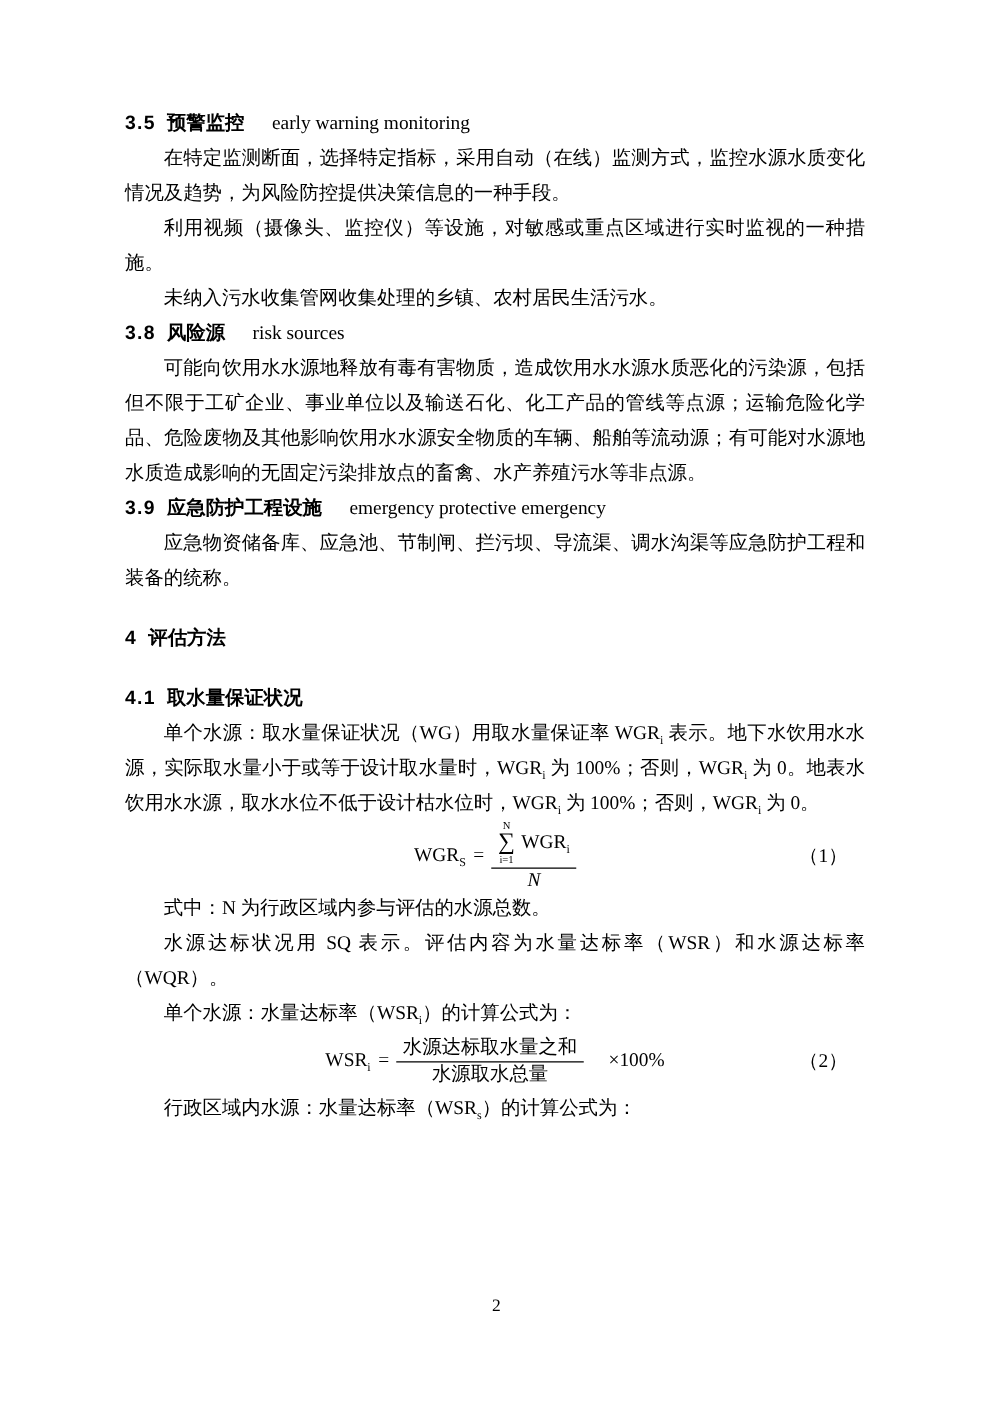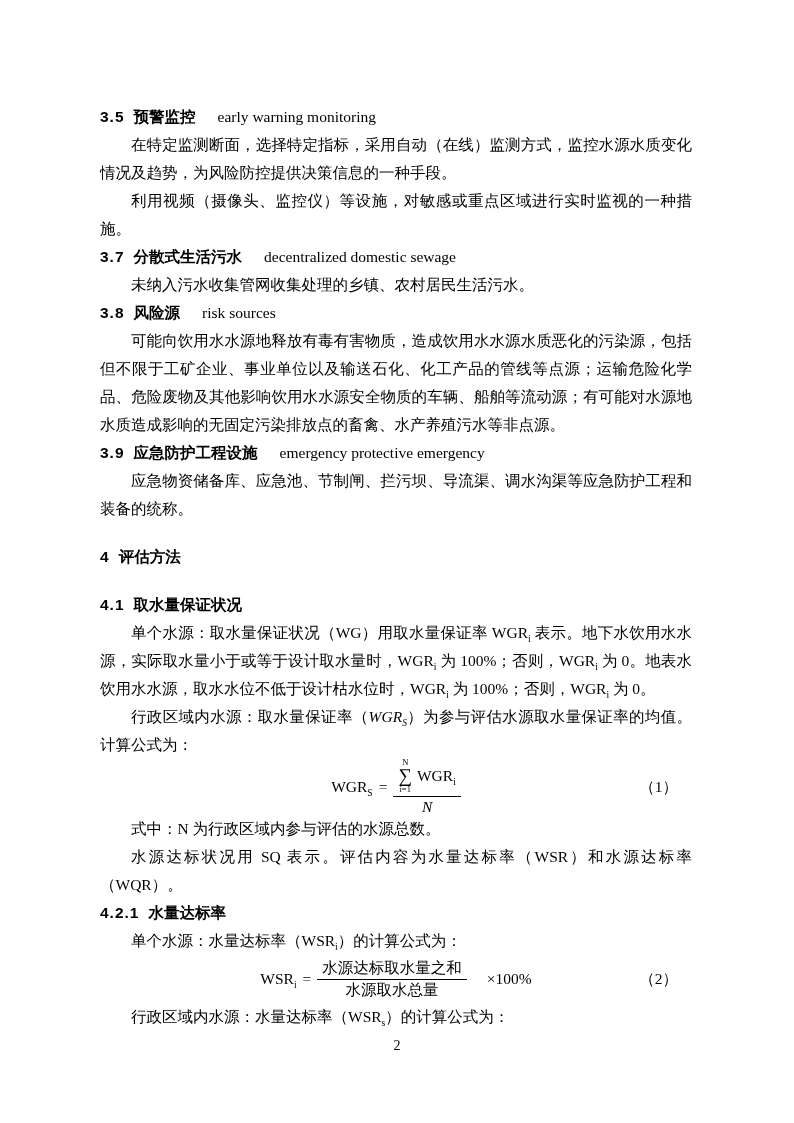--- a/index.html
+++ b/index.html
@@ -3,21 +3,21 @@
 <meta charset="utf-8">
 <style>
   html,body{margin:0;padding:0;}
   body{
     width:794px;height:1123px;background:#ffffff;color:#000;
     font-family:"Liberation Serif","DejaVu Serif",serif;
     position:relative;overflow:hidden;
   }
   .page{position:relative;width:794px;height:1123px;background:#fff;}
   .content{
-    position:absolute;left:100px;top:103px;width:592px;
+    position:absolute;left:100px;top:85px;width:592px;
     font-size:15.5px;line-height:28px;text-align:justify;
   }
   
   .head{
     font-family:"Liberation Sans","DejaVu Sans",sans-serif;
     font-weight:bold;text-align:left;
   }
   .head .h-num{margin-right:9px;letter-spacing:1px;}
   .head .h-en{
     font-family:"Liberation Serif","DejaVu Serif",serif;
@@ -53,34 +53,32 @@
 <body>
 
 <div class="page">
   <div class="content">
 
     <div class="head"><span class="h-num">3.5</span><span class="h-zh">预警监控</span><span class="h-en">early warning monitoring</span></div>
     <p class="para">在特定监测断面，选择特定指标，采用自动（在线）监测方式，监控水源水质变化情况及趋势，为风险防控提供决策信息的一种手段。</p>
 
     <p class="para">利用视频（摄像头、监控仪）等设施，对敏感或重点区域进行实时监视的一种措施。</p>
 
-    <div class="head"><span class="h-num">3.7</span><span class="h-zh">分散式生活污水</span><span class="h-en">decentralized domestic sewage</span></div>
     <p class="para">未纳入污水收集管网收集处理的乡镇、农村居民生活污水。</p>
 
     <div class="head"><span class="h-num">3.8</span><span class="h-zh">风险源</span><span class="h-en">risk sources</span></div>
     <p class="para">可能向饮用水水源地释放有毒有害物质，造成饮用水水源水质恶化的污染源，包括但不限于工矿企业、事业单位以及输送石化、化工产品的管线等点源；运输危险化学品、危险废物及其他影响饮用水水源安全物质的车辆、船舶等流动源；有可能对水源地水质造成影响的无固定污染排放点的畜禽、水产养殖污水等非点源。</p>
 
     <div class="head"><span class="h-num">3.9</span><span class="h-zh">应急防护工程设施</span><span class="h-en">emergency protective emergency</span></div>
     <p class="para">应急物资储备库、应急池、节制闸、拦污坝、导流渠、调水沟渠等应急防护工程和装备的统称。</p>
 
     <div class="head chapter-head"><span class="h-num">4</span><span class="h-zh">评估方法</span></div>
 
     <div class="head chapter-head"><span class="h-num">4.1</span><span class="h-zh">取水量保证状况</span></div>
     <p class="para"><span>单个水源：取水量保证状况（WG）用取水量保证率 WGR</span><sub>i</sub><span> 表示。地下水饮用水水源，实际取水量小于或等于设计取水量时，WGR</span><sub>i</sub><span> 为 100%；否则，WGR</span><sub>i</sub><span> 为 0。地表水饮用水水源，取水水位不低于设计枯水位时，WGR</span><sub>i</sub><span> 为 100%；否则，WGR</span><sub>i</sub><span> 为 0。</span></p>
-    <p class="para"><span>行政区域内水源：取水量保证率（</span><span class="it">WGR</span><sub class="it">S</sub><span>）为参与评估水源取水量保证率的均值。计算公式为：</span></p>
 
     <div class="f-row f-row-1">
       <span class="f-math">
         <span><span>WGR</span><sub>S</sub></span>
         <span class="f-eq">=</span>
         <span class="frac">
           <span class="fnum">
             <span class="bigop">
               <span class="op-sup">N</span>
               <span class="op-sym">∑</span>
@@ -91,21 +89,20 @@
           <span class="fden it">N</span>
         </span>
       </span>
       <span class="f-label">（1）</span>
     </div>
 
     <p class="para"><span>式中：N 为行政区域内参与评估的水源总数。</span></p>
 
     <p class="para">水源达标状况用 SQ 表示。评估内容为水量达标率（WSR）和水源达标率（WQR）。</p>
 
-    <div class="head"><span class="h-num">4.2.1</span><span class="h-zh">水量达标率</span></div>
     <p class="para"><span>单个水源：水量达标率（WSR</span><sub>i</sub><span>）的计算公式为：</span></p>
 
     <div class="f-row f-row-2">
       <span class="f-math">
         <span><span>WSR</span><sub>i</sub></span>
         <span class="f-eq">=</span>
         <span class="frac">
           <span class="fnum">水源达标取水量之和</span>
           <span class="fden">水源取水总量</span>
         </span>

